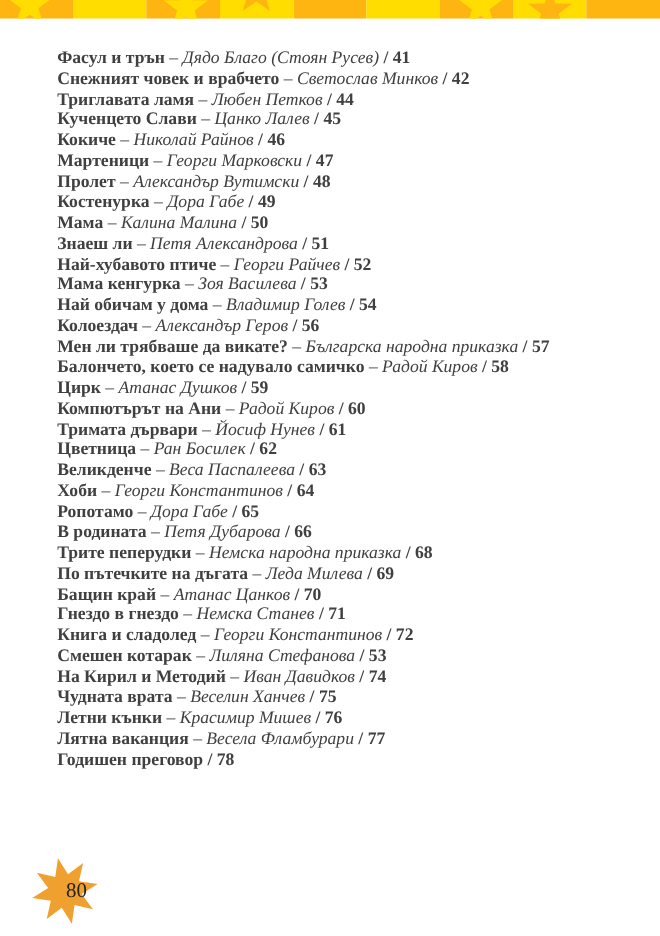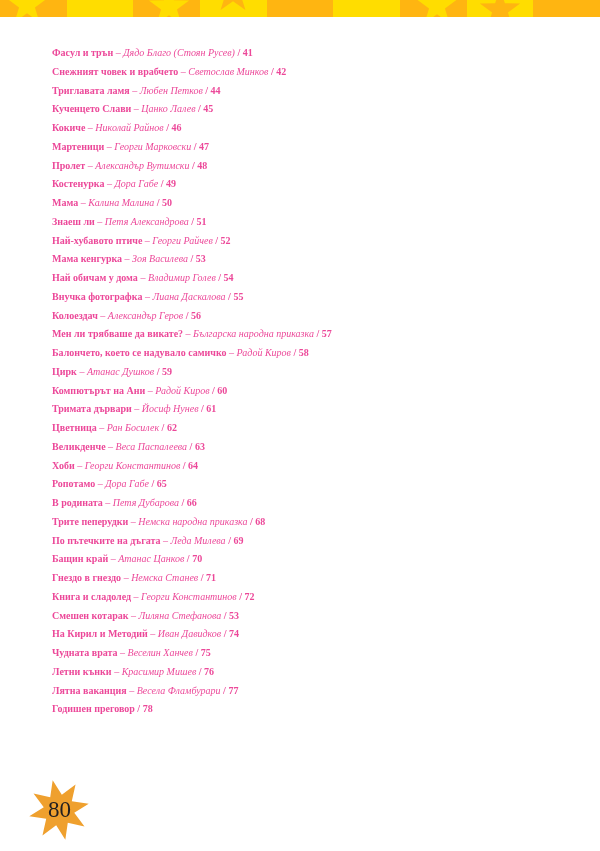--- a/index.html
+++ b/index.html
@@ -44,23 +44,23 @@
   }
 
   
   #contents {
     position: absolute;
     left: 52px;
     top: 44px;
     width: 520px;
   }
   .toc-entry {
-    font-size: 10px;
+    font-size: 16px;
     line-height: 18.75px;
-    color: #ec4899;
+    color: #404040;
     white-space: nowrap;
     letter-spacing: 0px;
   }
   .toc-title {
     font-weight: bold;
   }
   .toc-dash {
     font-weight: normal;
     font-style: normal;
   }
@@ -86,29 +86,29 @@
   #page-number-badge svg {
     position: absolute;
     left: 0;
     top: 0;
     width: 62px;
     height: 62px;
     display: block;
   }
   #page-number-text {
     position: absolute;
-    left: 0;
+    left: 10px;
     top: 0;
     width: 62px;
     height: 62px;
     display: flex;
     align-items: center;
     justify-content: center;
     font-family: "Liberation Serif", "DejaVu Serif", serif;
-    font-size: 23px;
+    font-size: 19px;
     font-weight: normal;
     color: #231f20;
     padding-left: 1px;
     box-sizing: border-box;
     text-align: right;
   }
 </style>
 </head>
 <body>
 
@@ -151,21 +151,20 @@
     <div class="toc-entry"><span class="toc-title">Кученцето Слави</span> <span class="toc-dash">–</span> <span class="toc-author">Цанко Лалев</span> <span class="toc-sep">/</span> <span class="toc-page">45</span></div>
     <div class="toc-entry"><span class="toc-title">Кокиче</span> <span class="toc-dash">–</span> <span class="toc-author">Николай Райнов</span> <span class="toc-sep">/</span> <span class="toc-page">46</span></div>
     <div class="toc-entry"><span class="toc-title">Мартеници</span> <span class="toc-dash">–</span> <span class="toc-author">Георги Марковски</span> <span class="toc-sep">/</span> <span class="toc-page">47</span></div>
     <div class="toc-entry"><span class="toc-title">Пролет</span> <span class="toc-dash">–</span> <span class="toc-author">Александър Вутимски</span> <span class="toc-sep">/</span> <span class="toc-page">48</span></div>
     <div class="toc-entry"><span class="toc-title">Костенурка</span> <span class="toc-dash">–</span> <span class="toc-author">Дора Габе</span> <span class="toc-sep">/</span> <span class="toc-page">49</span></div>
     <div class="toc-entry"><span class="toc-title">Мама</span> <span class="toc-dash">–</span> <span class="toc-author">Калина Малина</span> <span class="toc-sep">/</span> <span class="toc-page">50</span></div>
     <div class="toc-entry"><span class="toc-title">Знаеш ли</span> <span class="toc-dash">–</span> <span class="toc-author">Петя Александрова</span> <span class="toc-sep">/</span> <span class="toc-page">51</span></div>
     <div class="toc-entry"><span class="toc-title">Най-хубавото птиче</span> <span class="toc-dash">–</span> <span class="toc-author">Георги Райчев</span> <span class="toc-sep">/</span> <span class="toc-page">52</span></div>
     <div class="toc-entry"><span class="toc-title">Мама кенгурка</span> <span class="toc-dash">–</span> <span class="toc-author">Зоя Василева</span> <span class="toc-sep">/</span> <span class="toc-page">53</span></div>
     <div class="toc-entry"><span class="toc-title">Най обичам у дома</span> <span class="toc-dash">–</span> <span class="toc-author">Владимир Голев</span> <span class="toc-sep">/</span> <span class="toc-page">54</span></div>
-    <div class="toc-entry"><span class="toc-title">Внучка фотографка</span> <span class="toc-dash">–</span> <span class="toc-author">Лиана Даскалова</span> <span class="toc-sep">/</span> <span class="toc-page">55</span></div>
     <div class="toc-entry"><span class="toc-title">Колоездач</span> <span class="toc-dash">–</span> <span class="toc-author">Александър Геров</span> <span class="toc-sep">/</span> <span class="toc-page">56</span></div>
     <div class="toc-entry"><span class="toc-title">Мен ли трябваше да викате?</span> <span class="toc-dash">–</span> <span class="toc-author">Българска народна приказка</span> <span class="toc-sep">/</span> <span class="toc-page">57</span></div>
     <div class="toc-entry"><span class="toc-title">Балончето, което се надувало самичко</span> <span class="toc-dash">–</span> <span class="toc-author">Радой Киров</span> <span class="toc-sep">/</span> <span class="toc-page">58</span></div>
     <div class="toc-entry"><span class="toc-title">Цирк</span> <span class="toc-dash">–</span> <span class="toc-author">Атанас Душков</span> <span class="toc-sep">/</span> <span class="toc-page">59</span></div>
     <div class="toc-entry"><span class="toc-title">Компютърът на Ани</span> <span class="toc-dash">–</span> <span class="toc-author">Радой Киров</span> <span class="toc-sep">/</span> <span class="toc-page">60</span></div>
     <div class="toc-entry"><span class="toc-title">Тримата дървари</span> <span class="toc-dash">–</span> <span class="toc-author">Йосиф Нунев</span> <span class="toc-sep">/</span> <span class="toc-page">61</span></div>
     <div class="toc-entry"><span class="toc-title">Цветница</span> <span class="toc-dash">–</span> <span class="toc-author">Ран Босилек</span> <span class="toc-sep">/</span> <span class="toc-page">62</span></div>
     <div class="toc-entry"><span class="toc-title">Великденче</span> <span class="toc-dash">–</span> <span class="toc-author">Веса Паспалеева</span> <span class="toc-sep">/</span> <span class="toc-page">63</span></div>
     <div class="toc-entry"><span class="toc-title">Хоби</span> <span class="toc-dash">–</span> <span class="toc-author">Георги Константинов</span> <span class="toc-sep">/</span> <span class="toc-page">64</span></div>
     <div class="toc-entry"><span class="toc-title">Ропотамо</span> <span class="toc-dash">–</span> <span class="toc-author">Дора Габе</span> <span class="toc-sep">/</span> <span class="toc-page">65</span></div>

